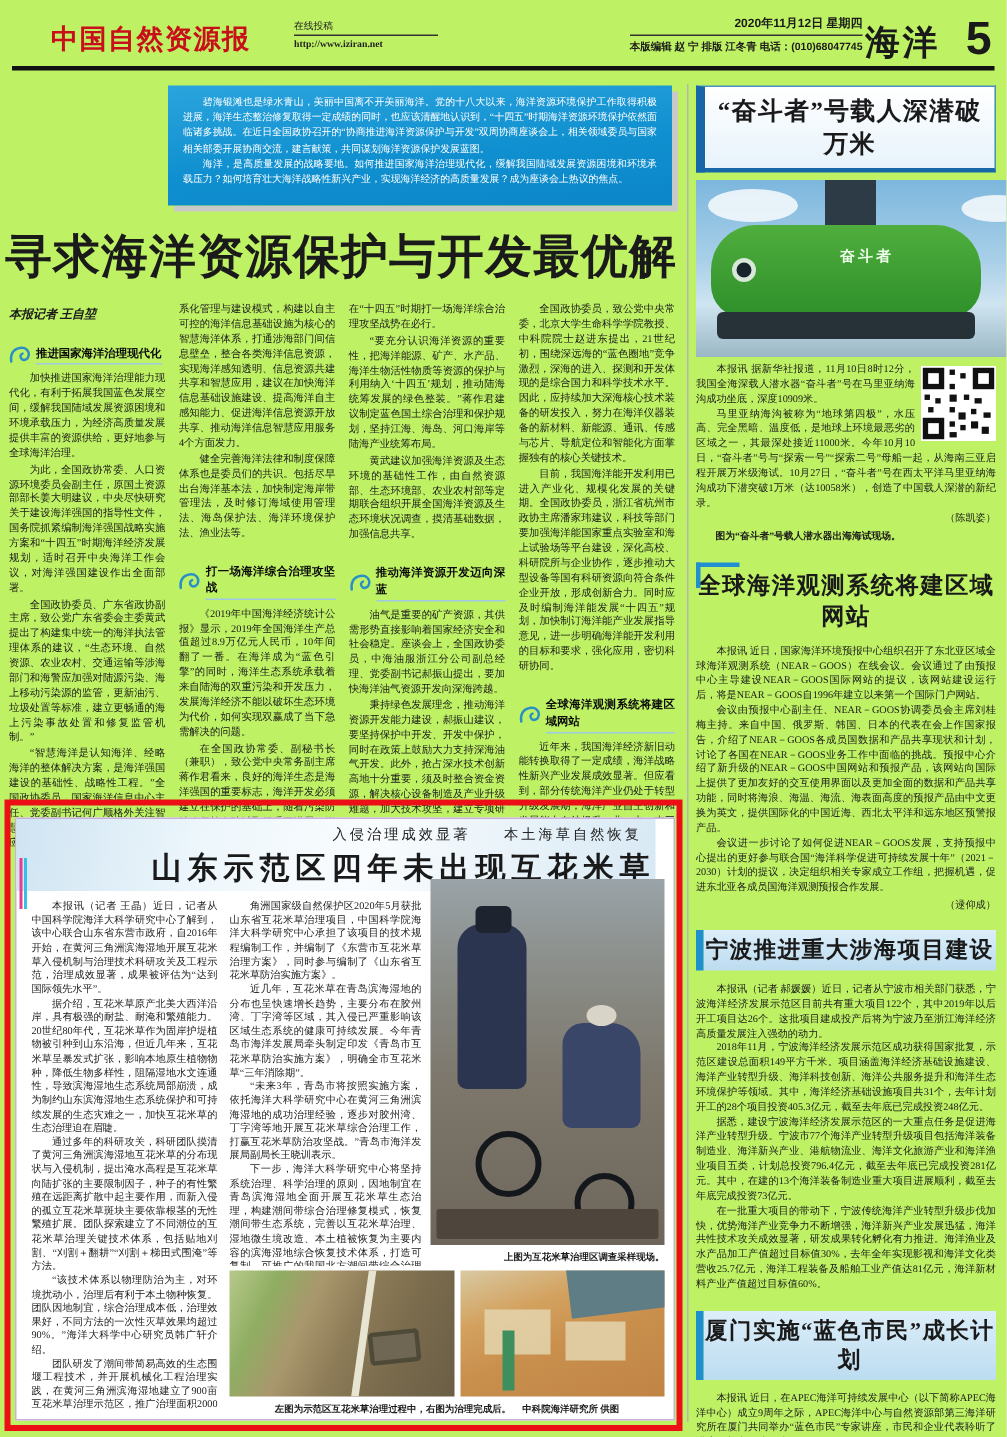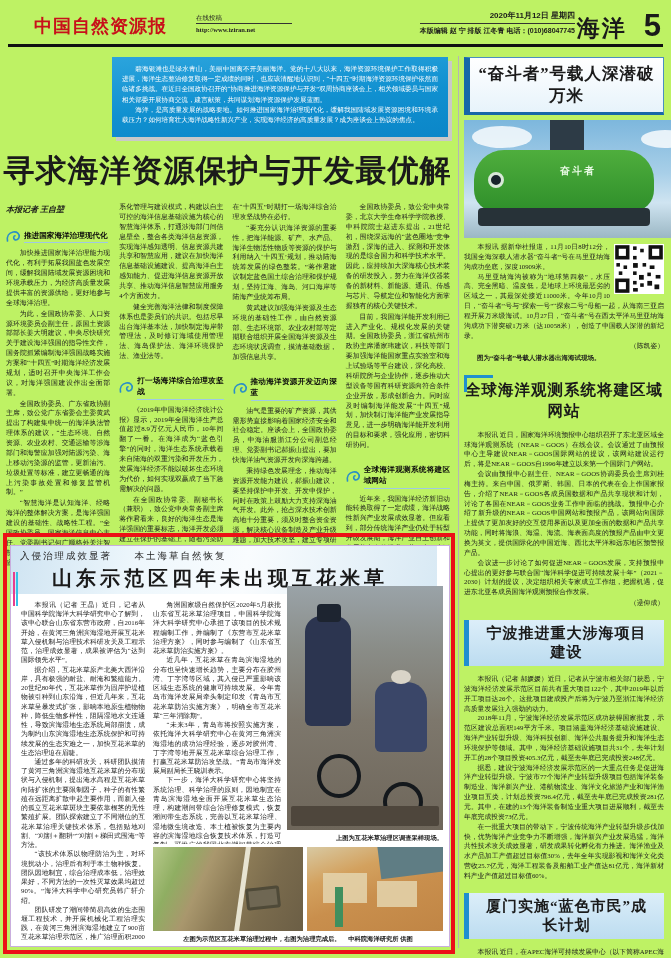--- a/index.html
+++ b/index.html
@@ -34,21 +34,21 @@
   .byline{font-size:8px;font-weight:bold;font-style:italic;margin:2px 0 8px 0;}
   .sechead{display:flex;align-items:center;gap:3px;margin:15px 0 5px 0;break-inside:avoid;}
   .sechead .wave{flex:0 0 auto;width:15px;height:13px;}
   .sechead .st{font-family:"Liberation Sans","DejaVu Sans",sans-serif;font-size:7.6px;font-weight:900;
                color:#0a0a0a;border-bottom:1px solid #9fc9e4;padding-bottom:1px;}
   
   .feature{position:absolute;left:10px;top:545px;width:440px;height:402px;background:#fff;
            border:1px solid #c9aede;box-sizing:border-box;}
   .feat-head{position:absolute;left:0;top:0;right:12px;height:48px;
              background:linear-gradient(100deg,#cfe4f2 0%,#eef7fc 30%,#f9fcfe 55%,#d8e9f4 100%);
-             text-align:left;}
+             text-align:right;}
   .feat-accent{position:absolute;left:2px;top:26px;width:2px;height:34px;background:#e83c8e;}
   .feat-accent2{position:absolute;left:5px;top:26px;width:2px;height:34px;background:#35c0e8;}
   .kicker{font-size:9.5px;letter-spacing:2px;padding-top:4px;color:#222;}
   .kicker b{font-weight:normal;margin:0 9px;}
   .feat-title{font-size:20px;font-weight:900;letter-spacing:4px;margin-top:2px;padding-left:41px;}
   .fcol{position:absolute;top:54px;font-size:6.8px;line-height:1.36;text-align:justify;overflow:hidden;}
   .fcol p{margin:0;text-indent:2em;}
   .fcol1{left:10px;width:124px;height:340px;}
   .fcol2{left:142px;width:128px;height:244px;}
   .photo-mud{position:absolute;left:276px;top:40px;width:156px;height:244px;
@@ -73,21 +73,21 @@
   .sidebar{position:absolute;left:464px;top:57px;width:200px;}
   .sb-art{margin-bottom:10px;}
   .hbox1{border:1px solid #4a8fc0;border-left:6px solid #1767a8;border-bottom:3px solid #1767a8;
          background:linear-gradient(#ffffff,#e7f3fb);text-align:center;font-size:16.5px;font-weight:900;
          padding:5px 2px;letter-spacing:1px;}
   .hplain{position:relative;text-align:center;font-size:15.5px;font-weight:900;letter-spacing:1px;
           margin:12px 0 8px 0;padding-top:5px;}
   .hplain::before{content:"";position:absolute;left:0;top:0;width:26px;height:14px;
                   border-left:3px solid #1f8fd0;border-top:3px solid #1f8fd0;}
   .hbar{background:linear-gradient(#dceef9,#bcdcf0);border-left:5px solid #1f8fd0;text-align:center;
-        font-size:15px;font-weight:900;letter-spacing:1px;padding:4px 16px;margin:12px 0 8px 0;}
+        font-size:15px;font-weight:900;letter-spacing:1px;padding:4px 0;margin:12px 0 8px 0;}
   .sb-text{font-size:6.8px;line-height:1.45;text-align:justify;}
   .sb-text p{margin:0;text-indent:2em;}
   .sb-byline{text-align:right;font-size:6.8px;margin-top:1px;}
   .sb-cap{font-size:6.5px;font-weight:bold;text-indent:2em;margin-top:2px;}
   .photo-sub{position:relative;width:237px;height:118px;margin:5px 0 4px 0;overflow:hidden;
              background:linear-gradient(180deg,#7db7dd 0%,#a8cfe8 45%,#cfe4f1 70%,#9bb7c4 100%);padding-left:44px;}
   .sub-cloud{position:absolute;border-radius:50%;background:rgba(255,255,255,.8);}
   .sub-mast{position:absolute;left:86px;top:0;width:34px;height:34px;background:#2d3b46;}
   .sub-body{position:absolute;left:10px;top:30px;width:180px;height:62px;background:linear-gradient(#4fae3d,#2e8f2a);
             border-radius:30px 30px 22px 22px;}

